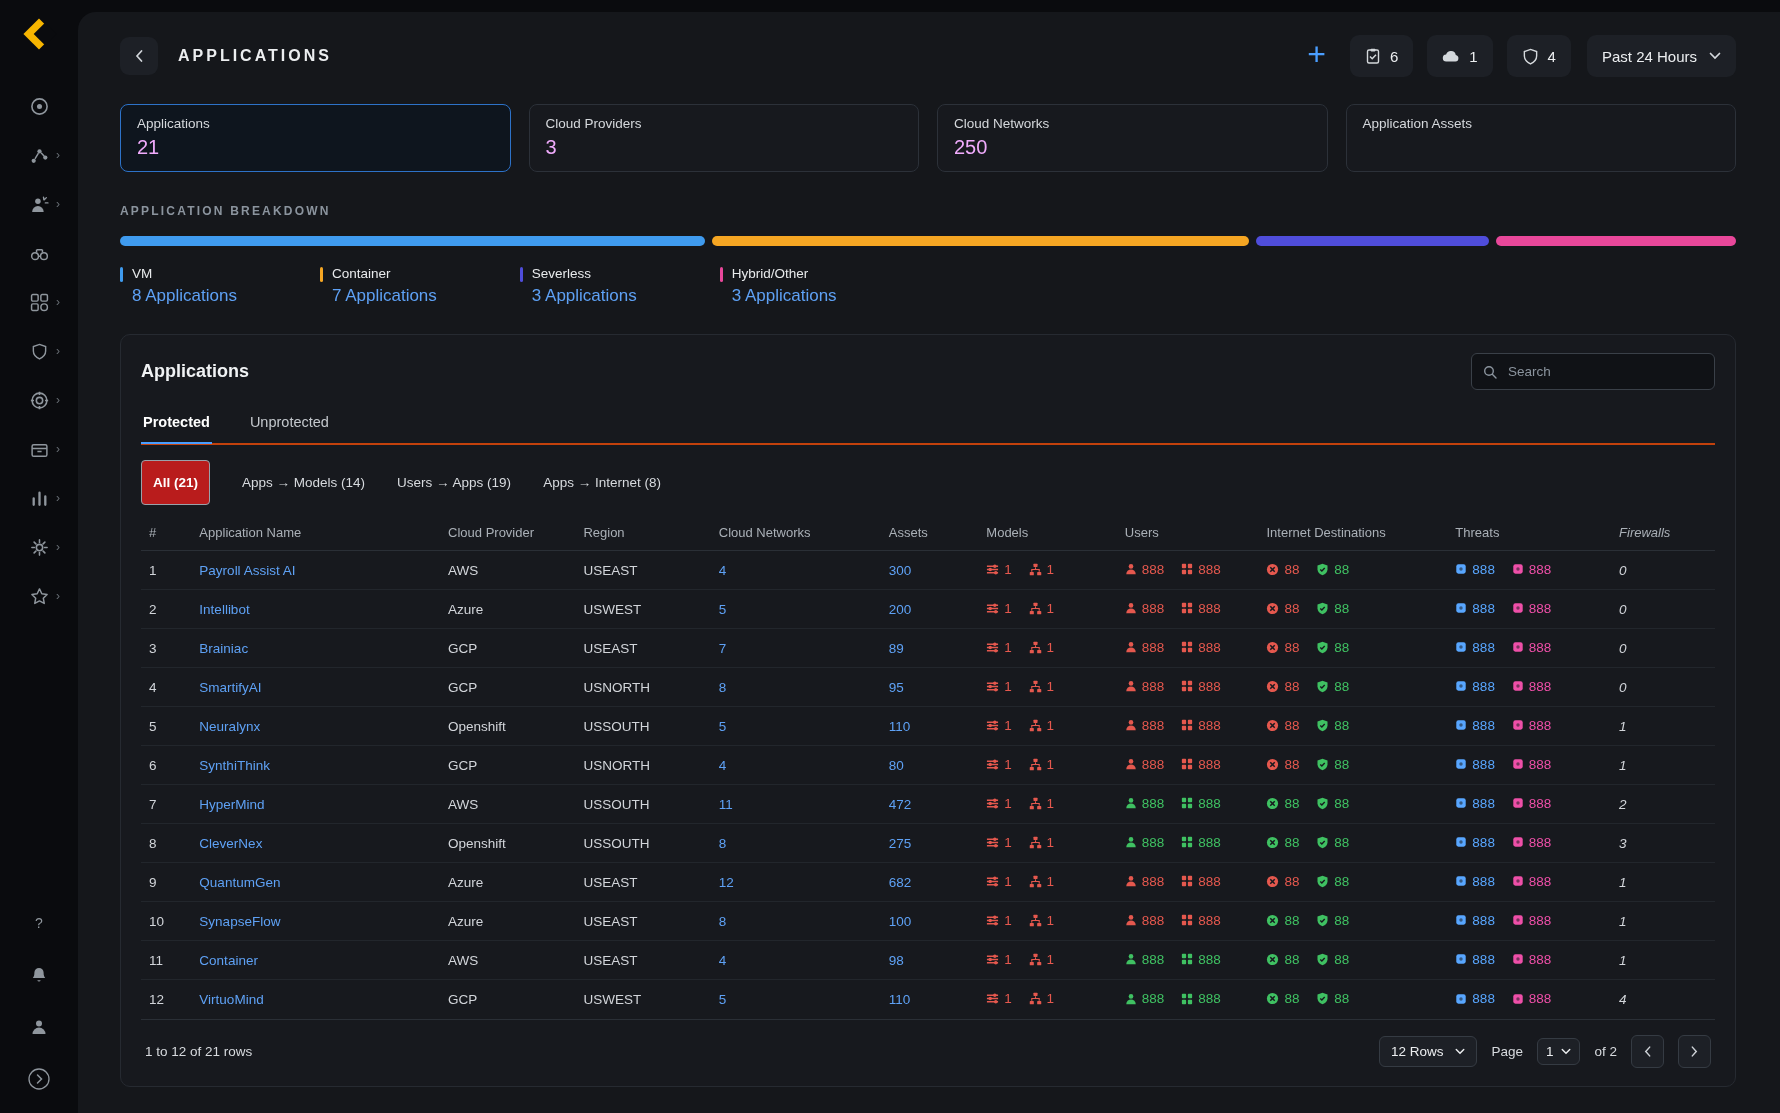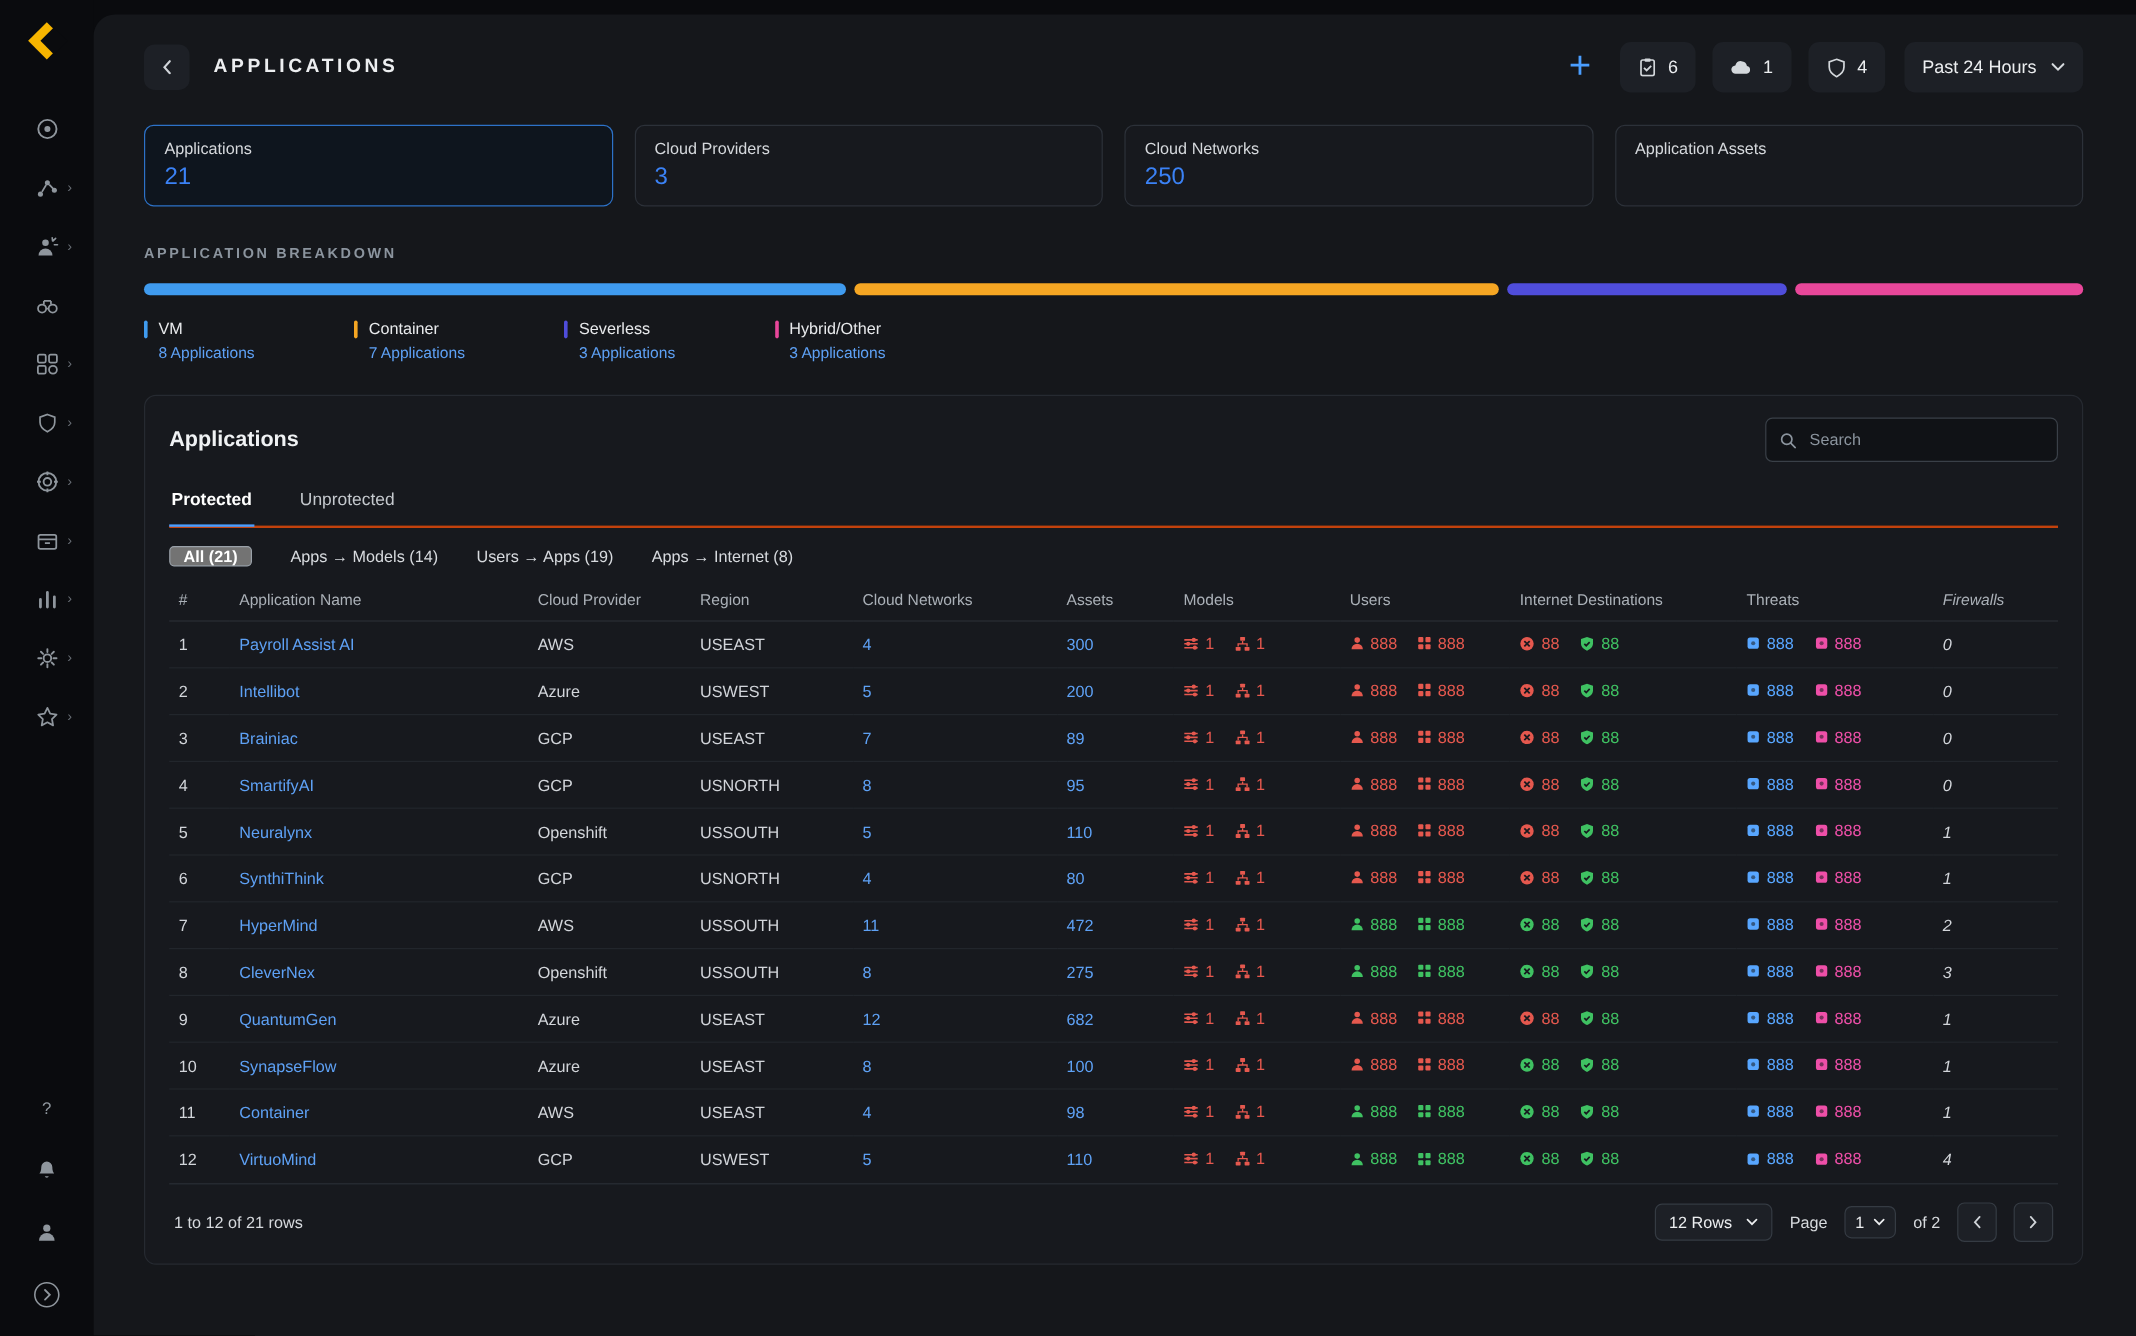--- a/index.html
+++ b/index.html
@@ -56,32 +56,32 @@
   .trange { gap:12px; }
 
   
   .stats { display:grid; grid-template-columns:repeat(4,1fr); gap:18px; margin-top:24px; }
   .stat {
     background:#17191e; border:1px solid #2c3139; border-radius:8px;
     padding:11px 16px 12px; cursor:pointer;
   }
   .stat.sel { border-color:#2d72c8; background:#0e151e; }
   .slabel { font-size:13.5px; color:#d5d8dc; }
-  .sval { font-size:20px; color:#3b82f6; margin-top:5px; }
+  .sval { font-size:20px; color:#f0abfc; margin-top:5px; }
 
   
   .bd { margin-top:32px; }
   .bd-title { font-size:12px; letter-spacing:2.2px; color:#8b949e; font-weight:bold; }
   .bar { display:flex; gap:7px; margin-top:18px; height:10px; }
   .seg { border-radius:5px; height:10px; }
   .legend { display:flex; gap:83px; margin-top:20px; }
   .leg { display:flex; gap:9px; }
   .legbar { width:3px; height:15px; border-radius:2px; margin-top:1px; flex:0 0 3px; }
   .legname { font-size:13.5px; color:#e8eaec; }
-  .legsub { font-size:13px; color:var(--link); margin-top:5px; display:block; cursor:pointer; text-decoration:none; }
+  .legsub { font-size:17px; color:var(--link); margin-top:5px; display:block; cursor:pointer; text-decoration:none; }
 
   
   .panel {
     margin-top:28px; background:#17191e; border:1px solid #262a31;
     border-radius:10px; padding:18px 20px 4px;
   }
   .panel-hdr { display:flex; align-items:center; justify-content:space-between; }
   .panel-title { font-size:18px; font-weight:bold; margin:0; color:#f0f2f4; }
   .search {
     display:flex; align-items:center; gap:9px; width:244px; height:37px;
@@ -89,21 +89,21 @@
     padding:0 11px; color:#8b949e;
   }
   .search input { flex:1; background:none; border:none; outline:none; color:#e6e8ea; font-size:13.5px; font-family:inherit; }
   .search input::placeholder { color:#8b949e; }
 
   .tabs { display:flex; gap:36px; margin-top:16px; border-bottom:2px solid #c2410c; }
   .tab { padding:8px 2px 12px; font-size:14.5px; color:#c4c8cd; cursor:pointer; border-bottom:2px solid transparent; margin-bottom:-1px; }
   .tab.active { color:#ffffff; border-bottom-color:var(--accent); font-weight:bold; }
 
   .filters { display:flex; align-items:center; gap:32px; margin-top:15px; font-size:13.5px; }
-  .fpill { background:#737373; border:1px solid #9aa1a9; border-radius:4px; padding:0 11px; color:#ffffff; cursor:pointer; font-weight:bold; }
+  .fpill { background:#b91c1c; border:1px solid #9aa1a9; border-radius:4px; padding:14px 11px; color:#ffffff; cursor:pointer; font-weight:bold; }
   .flink { color:#d7dade; cursor:pointer; }
 
   table { width:100%; border-collapse:collapse; table-layout:fixed; margin-top:10px; }
   th {
     font-size:13px; color:#aab0b7; font-weight:normal; text-align:left;
     padding:10px 8px; border-bottom:1px solid #2a2f36; cursor:pointer;
     white-space:nowrap; overflow:hidden;
   }
   td { font-size:13.5px; padding:0 8px; height:39px; border-bottom:1px solid #22262c; color:#e2e4e7; white-space:nowrap; overflow:hidden; }
   tr:last-child td { border-bottom:none; }

